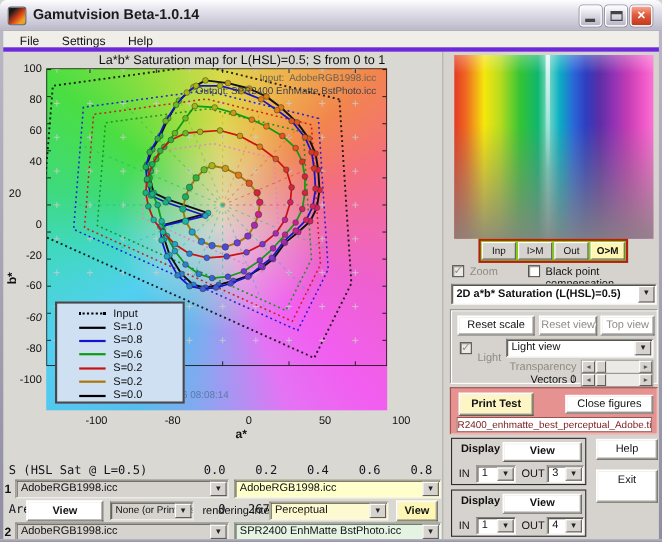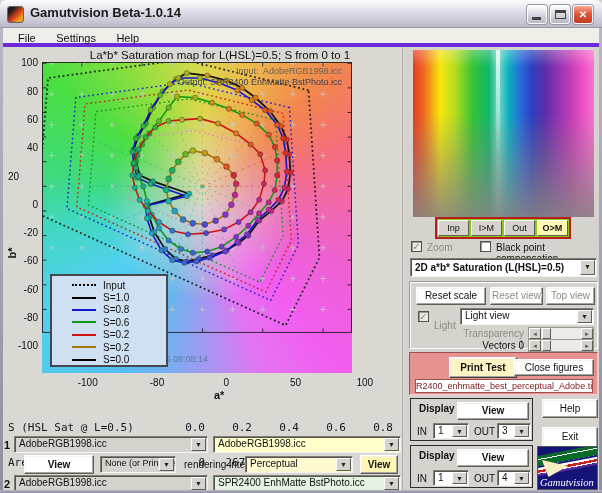--- a/index.html
+++ b/index.html
@@ -558,21 +558,21 @@
       </div>
       <div class="cb-label" style="left:68px;top:58px;width:46px;text-align:right;color:#111;">Vectors 0</div>
       <div class="slider" style="left:118px;top:57px;width:66px;">
         <span class="arr" style="left:0;">◄</span>
         <span class="thumb" style="left:13px;"></span>
         <span class="arr" style="right:0;">►</span>
       </div>
     </div>
 
     <div id="pink-panel">
-      <div class="btn bold cream" style="left:7px;top:4px;width:68px;height:21px;line-height:19px;margin-left:32px;">Print Test</div>
+      <div class="btn bold cream" style="left:7px;top:4px;width:68px;height:21px;line-height:19px;">Print Test</div>
       <div class="btn" style="left:104px;top:6px;width:80px;height:17px;line-height:15px;">Close figures</div>
       <div id="file-field">R2400_enhmatte_best_perceptual_Adobe.tif</div>
     </div>
 
     <div class="display-box" style="top:351px;">
       <div class="display-title">Display A</div>
       <div class="btn bold" style="left:46px;top:3px;width:72px;height:18px;line-height:16px;">View</div>
       <div class="cb-label" style="left:6px;top:27px;color:#111;">IN</div>
       <div class="combo mini-combo" style="left:22px;top:24px;width:36px;height:16px;"><span>1</span><span class="arrow">▼</span></div>
       <div class="cb-label" style="left:63px;top:27px;color:#111;">OUT</div>
@@ -584,24 +584,18 @@
 
     <div class="display-box" style="top:398px;">
       <div class="display-title">Display B</div>
       <div class="btn bold" style="left:46px;top:3px;width:72px;height:18px;line-height:16px;">View</div>
       <div class="cb-label" style="left:6px;top:27px;color:#111;">IN</div>
       <div class="combo mini-combo" style="left:22px;top:24px;width:36px;height:16px;"><span>1</span><span class="arrow">▼</span></div>
       <div class="cb-label" style="left:63px;top:27px;color:#111;">OUT</div>
       <div class="combo mini-combo" style="left:86px;top:24px;width:34px;height:16px;"><span>4</span><span class="arrow">▼</span></div>
     </div>
 
-    <div id="logo">
-      <div class="logo-stripe" style="top:2px;height:10px;background:repeating-linear-gradient(#0a6a28 0 3px,#fff 3px 4px,#0a6a28 4px 7px);"></div>
-      <div class="logo-stripe" style="top:14px;height:8px;background:linear-gradient(#fff 0 28%,#c82020 28% 58%,#fff 58% 72%,#5a2a9a 72% 100%);"></div>
-      <div id="logo-pick"></div>
-      <div id="logo-text">Gamutvision</div>
-    </div>
   </div>
 
   <div class="frame-edge" style="left:0;top:28px;width:3px;height:465px;"></div>
   <div class="frame-edge" style="right:0;top:28px;width:3px;height:465px;"></div>
   <div class="frame-edge" style="left:0;bottom:0;width:602px;height:3px;"></div>
 </div>
 
 </body></html>

